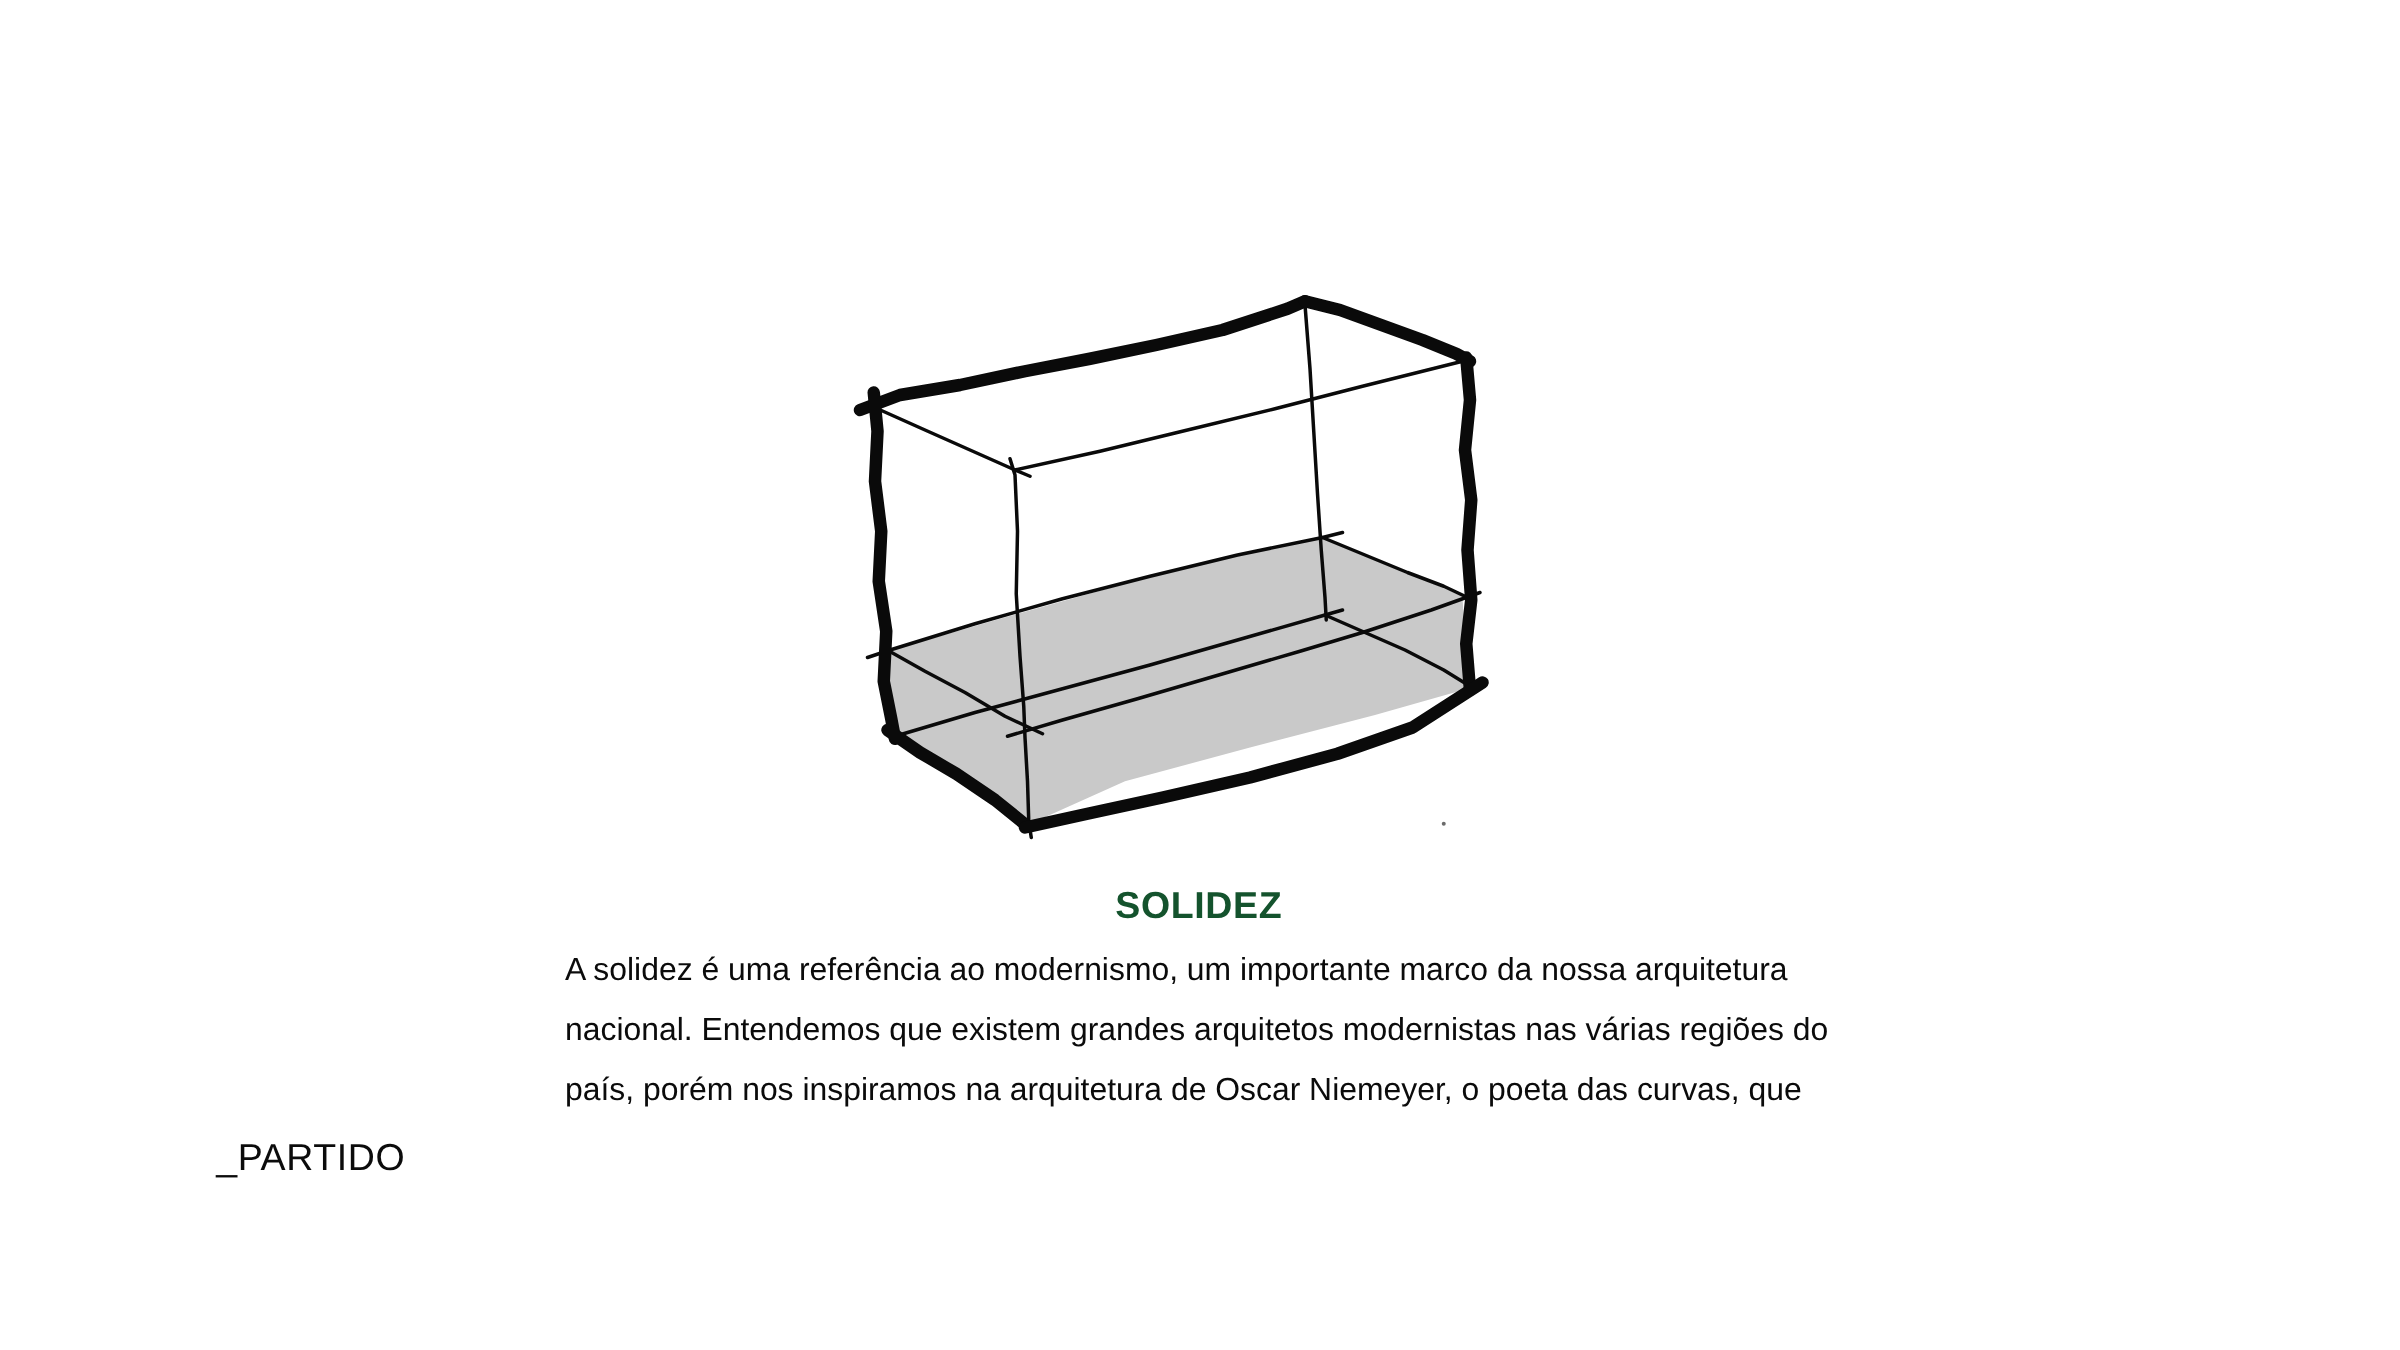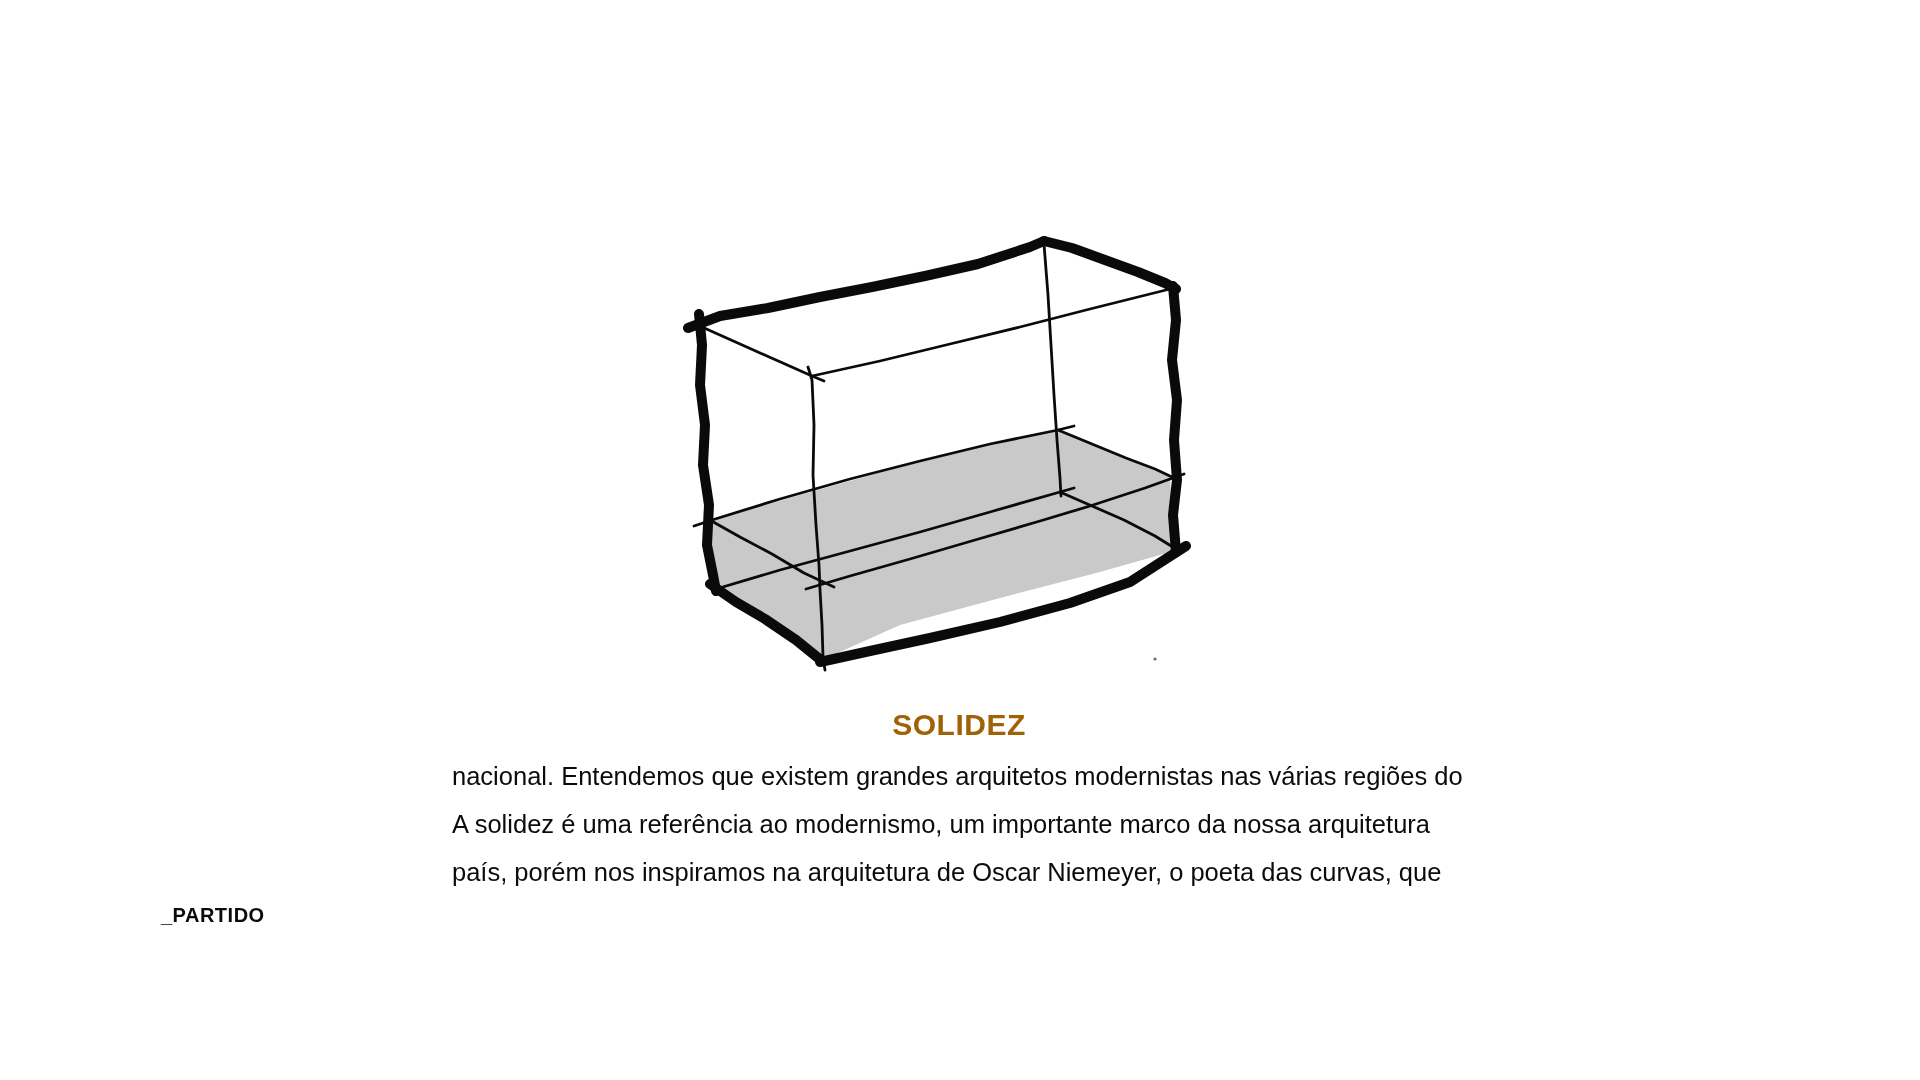--- a/index.html
+++ b/index.html
@@ -19,21 +19,21 @@
   .caption-title{
     position:absolute;
     left:452px;top:707px;
     width:1014px;
     margin:0;
     font-size:30px;
     font-weight:700;
     line-height:36px;
     text-align:center;
     letter-spacing:0.5px;
-    color:#a16207;
+    color:#14532d;
   }
   .caption-para{
     position:absolute;
     left:452px;top:752px;
     width:1014px;
     font-size:25.5px;
     font-weight:400;
     color:#0b0b0b;
   }
   .pline{
@@ -48,23 +48,23 @@
   .pline::after{content:"";display:inline-block;width:100%;height:0;}
   .pline.center{
     text-align:center;
     text-align-last:center;
     white-space:normal;
   }
   .pline.center::after{content:none;}
   .section-label{
     position:absolute;
     left:157px;top:894px;
-    margin:4px;
-    font-size:20px;
-    font-weight:700;
+    margin:16px;
+    font-size:30px;
+    font-weight:400;
     line-height:34px;
     letter-spacing:0.5px;
     color:#0b0b0b;
   }
 </style>
 </head>
 <body>
 
 <div class="slide">
 
@@ -85,20 +85,20 @@
       <path d="M699 314 L702 345 L700 385 L705 425 L703 465 L709 505 L707 545 L713 575 L716 591" fill="none" stroke="#0a0a0a" stroke-width="10" stroke-linecap="round" stroke-linejoin="round"></path>
       <path d="M1173 286 L1176 320 L1172 360 L1177 400 L1174 440 L1177 480 L1173 515 L1176 552" fill="none" stroke="#0a0a0a" stroke-width="10" stroke-linecap="round" stroke-linejoin="round"></path>
       <path d="M710 584 L736 602 L765 619 L796 640 L822 661" fill="none" stroke="#0a0a0a" stroke-width="10" stroke-linecap="round" stroke-linejoin="round"></path>
       <path d="M820 662 L870 651 L930 638 L1000 622 L1070 603 L1130 582 L1186 546" fill="none" stroke="#0a0a0a" stroke-width="10" stroke-linecap="round" stroke-linejoin="round"></path>
       <circle cx="1155" cy="659" r="1.6" fill="#6b6b6b"></circle>
     </svg>
 
   <h1 class="caption-title">SOLIDEZ</h1>
 
   <div class="caption-para">
+    <div class="pline">A solidez é uma referência ao modernismo, um importante marco da nossa arquitetura</div>
     <div class="pline">nacional. Entendemos que existem grandes arquitetos modernistas nas várias regiões do</div>
-    <div class="pline">A solidez é uma referência ao modernismo, um importante marco da nossa arquitetura</div>
     <div class="pline">país, porém nos inspiramos na arquitetura de Oscar Niemeyer, o poeta das curvas, que</div>
   </div>
 
   <div class="section-label">_PARTIDO</div>
 
 </div>
 
 </body></html>

